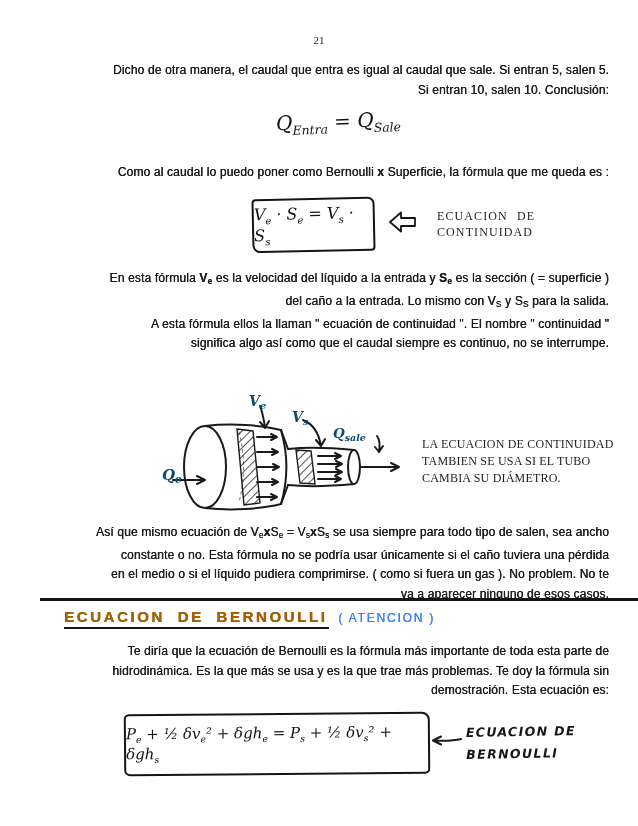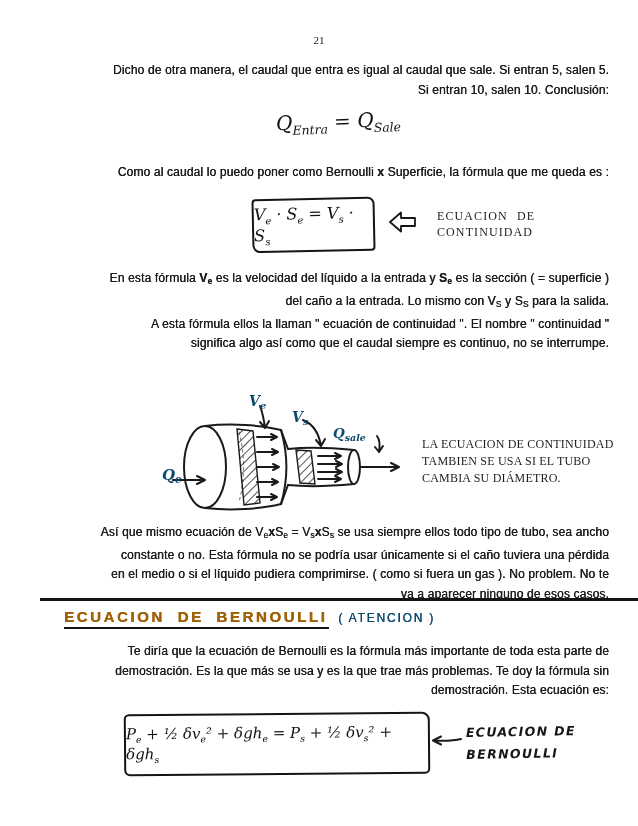--- a/index.html
+++ b/index.html
@@ -30,21 +30,21 @@
   }
   .serif-callout{
     font-family:"Liberation Serif",serif;color:#1d1d1d;
   }
   .heading-title{
     display:inline-block;font-size:15px;font-weight:700;letter-spacing:2.6px;
     word-spacing:6px;border-bottom:2.6px solid #161616;padding:0 2px 2px 0;
     color:#a16207;text-shadow:0.4px 0 0 currentColor;
   }
   .heading-aside{
-    font-size:12px;letter-spacing:1.8px;margin-left:9px;color:#0c4a6e;
+    font-size:12px;letter-spacing:1.8px;margin-left:9px;color:#3b82f6;
     text-shadow:0.3px 0 0 currentColor;
   }
   .rule{background:#141414;}
   .diagram-label{font-family:"DejaVu Serif",serif;font-style:italic;font-weight:700;color:#0c4a6e;}
 </style>
 </head>
 <body>
 
 <div class="page">
 
@@ -131,35 +131,35 @@
   <div class="abs diagram-label" style="left:292px;top:409px;font-size:14px;"><span>V</span><span class="seg-sub">s</span></div>
   <div class="abs diagram-label" style="left:333px;top:425px;font-size:13.5px;"><span>Q</span><span class="seg-sub">sale</span></div>
 
   <div class="abs serif-callout" style="left:398px;top:436px;font-size:12px;letter-spacing:0.2px;line-height:17px;width:228px;margin-left:24px;">
       <div class="ln">LA ECUACION DE CONTINUIDAD</div>
       <div class="ln">TAMBIEN SE USA SI EL TUBO</div>
       <div class="ln">CAMBIA SU DIÁMETRO.</div>
     </div>
 
   <div class="abs body-text" style="left:64px;top:523px;width:545px;">
-      <div class="ln"><span>Así que mismo ecuación de  V</span><span class="seg-sub">e</span><span class="seg-b">x</span><span>S</span><span class="seg-sub">e</span><span> = V</span><span class="seg-sub">s</span><span class="seg-b">x</span><span>S</span><span class="seg-sub">s</span><span> se usa siempre ellos todo tipo de tubo, sea ancho</span></div>
+      <div class="ln"><span>Así que mismo ecuación de  V</span><span class="seg-sub">e</span><span class="seg-b">x</span><span>S</span><span class="seg-sub">e</span><span> = V</span><span class="seg-sub">s</span><span class="seg-b">x</span><span>S</span><span class="seg-sub">s</span><span> se usa siempre para todo tipo de salen, sea ancho</span></div>
       <div class="ln"><span>constante o no. Esta fórmula no se podría usar únicamente si el caño tuviera una pérdida</span></div>
       <div class="ln"><span>en el medio o si el líquido pudiera comprimirse. ( como si fuera un gas ). No problem. No te</span></div>
       <div class="ln"><span>va a aparecer ninguno de esos casos.</span></div>
     </div>
 
   <div class="abs rule" style="left:40px;top:598px;width:598px;height:3px;"></div>
 
   <div class="abs" style="left:64px;top:608px;white-space:nowrap;">
     <span class="heading-title">ECUACION DE BERNOULLI</span><span class="heading-aside">( ATENCION )</span>
   </div>
 
   <div class="abs body-text" style="left:64px;top:642px;width:545px;">
       <div class="ln"><span>Te diría que la ecuación de Bernoulli es la fórmula más importante de toda esta parte de</span></div>
-      <div class="ln"><span>demostración. Es la que más se usa y es la que trae más problemas. Te doy la fórmula sin</span></div>
+      <div class="ln"><span>hidrodinámica. Es la que más se usa y es la que trae más problemas. Te doy la fórmula sin</span></div>
       <div class="ln"><span>demostración. Esta ecuación es:</span></div>
     </div>
 
   <div class="abs hand-box" style="left:124px;top:713px;width:302px;height:58px;transform:rotate(-0.5deg);border-radius:5px 8px 5px 6px;">
     <div class="hand" style="font-size:15px;"><span>P</span><span class="seg-sub">e</span><span> + ½ δv</span><span class="seg-sub">e</span><span>² + δgh</span><span class="seg-sub">e</span><span> = P</span><span class="seg-sub">s</span><span> + ½ δv</span><span class="seg-sub">s</span><span>² + δgh</span><span class="seg-sub">s</span></div>
   </div>
 
   <svg class="abs" style="left:429px;top:733px;" width="33" height="15" viewBox="0 0 33 15">
     <path d="M32,6 C22,8.5 14,8 4,7.5 M4,7.5 L12,3.5 M4,7.5 L12,11.5" stroke="#1a1a1a" stroke-width="2" fill="none" stroke-linecap="round"></path>
   </svg>

